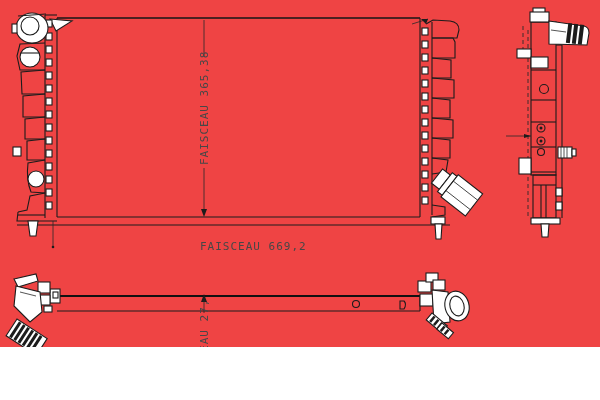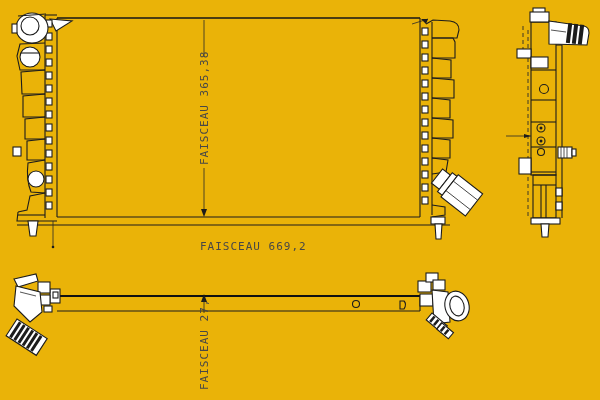--- a/index.html
+++ b/index.html
@@ -1,20 +1,20 @@
 <!DOCTYPE html>
 <html><head>
 <meta charset="utf-8">
 <style>
   html, body { margin: 0; padding: 0; background: #ffffff; }
   .canvas {
     position: relative;
     width: 600px;
-    height: 400px;
-    background: #eab308;
+    height: 347px;
+    background: #ef4444;
     overflow: hidden;
     font-family: "DejaVu Sans Mono", "Liberation Mono", monospace;
   }
   svg { display: block; }
   .ln   { stroke: #1c1c1c; fill: none; stroke-width: 1.1; }
   .thin { stroke: #2a2a2a; fill: none; stroke-width: 0.8; }
   .thk  { stroke: #111111; fill: none; stroke-width: 2.2; }
   .med  { stroke: #161616; fill: none; stroke-width: 1.5; }
   .wfill{ stroke: #1c1c1c; fill: #ffffff; stroke-width: 1.1; }
   .dark { fill: #1c1c1c; stroke: none; }

